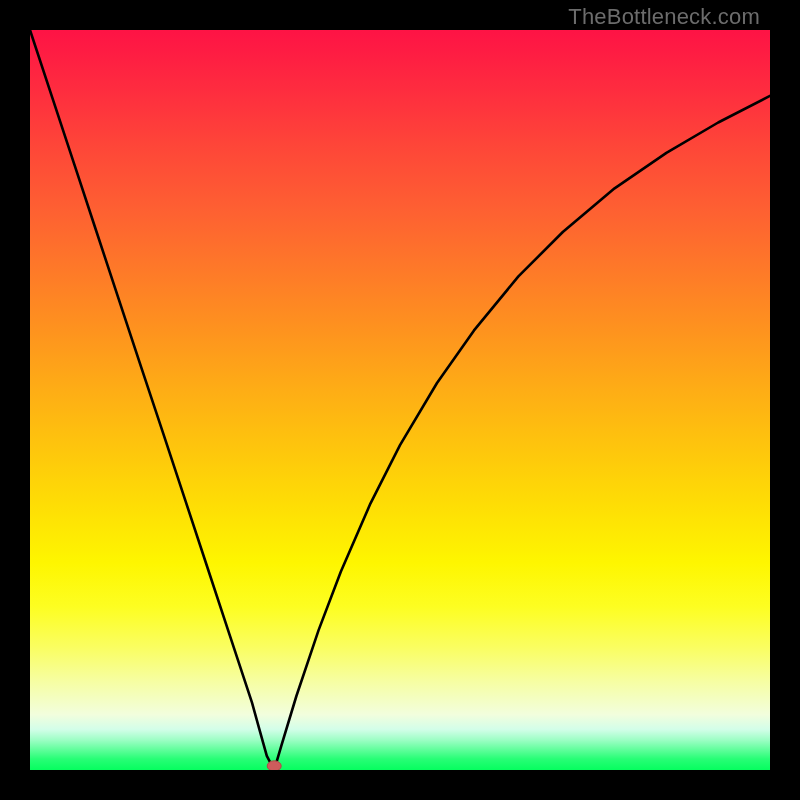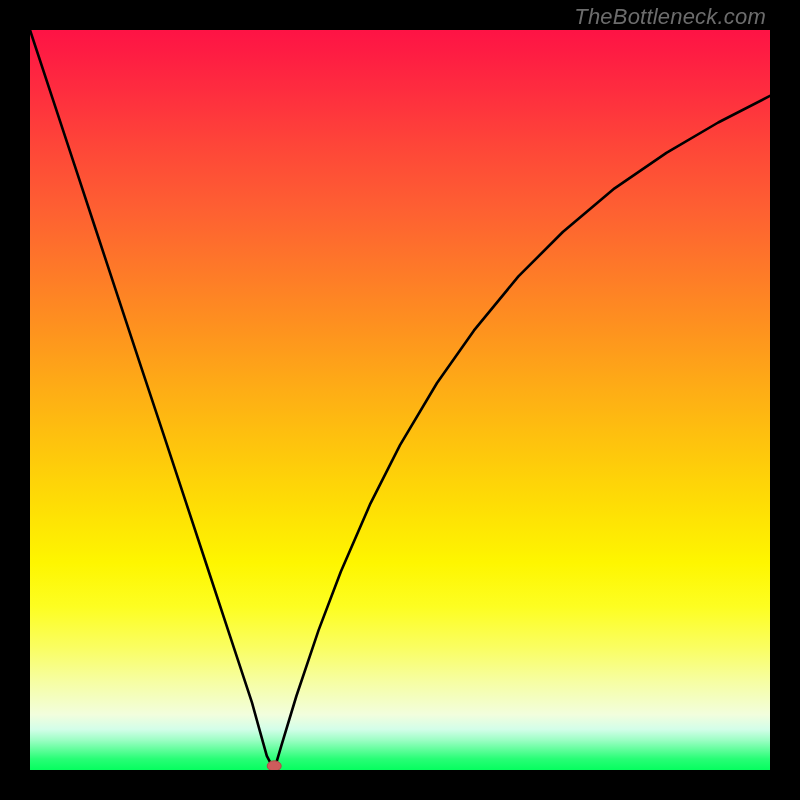--- a/index.html
+++ b/index.html
@@ -46,26 +46,25 @@
       #06fe5f 100%
     );
   }
   .curve-layer {
     position: absolute;
     inset: 0;
   }
   .watermark {
     position: absolute;
     top: 4px;
-    right: 34px;
+    right: 40px;
     color: #6c6c6c;
     font-size: 22px;
     font-weight: 400;
     letter-spacing: 0.2px;
-    font-style: italic;
   }
 </style>
 </head>
 <body>
 
 <div class="frame">
   <div class="gradient-bg"></div>
   <svg class="curve-layer" viewBox="0 0 740 740" preserveAspectRatio="none">
     <path id="curve-path" fill="none" stroke="#000000" stroke-width="2.6" stroke-linecap="round" stroke-linejoin="round" d="M0.00 0.00 L22.20 67.34 L44.40 134.68 L66.60 202.02 L88.80 269.36 L111.00 336.70 L133.20 403.30 L155.40 470.64 L177.60 537.98 L199.80 605.32 L222.00 672.66 L229.40 699.30 L236.80 725.94 L244.20 740.00 L251.60 714.84 L266.40 666.00 L288.60 600.14 L310.80 541.68 L340.40 473.60 L370.00 415.14 L407.00 352.98 L444.00 300.44 L488.40 246.42 L532.80 202.02 L584.60 158.36 L636.40 122.84 L688.20 92.50 L740.00 65.86"></path>
     <ellipse id="marker-dot" rx="7" ry="5.2" cx="244.20" cy="736.00" fill="#cd5c5c" stroke="#b04848" stroke-width="1"></ellipse>

